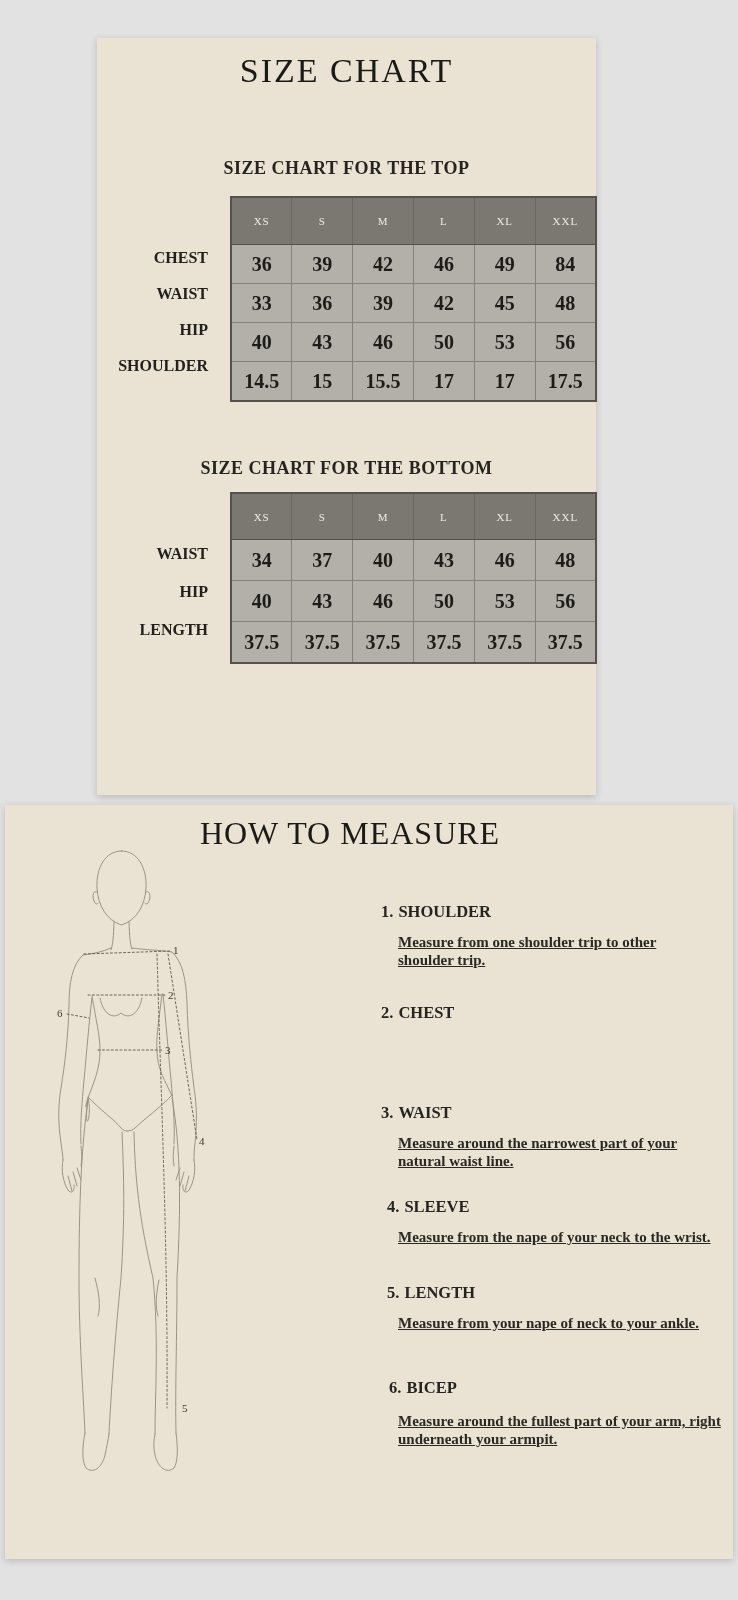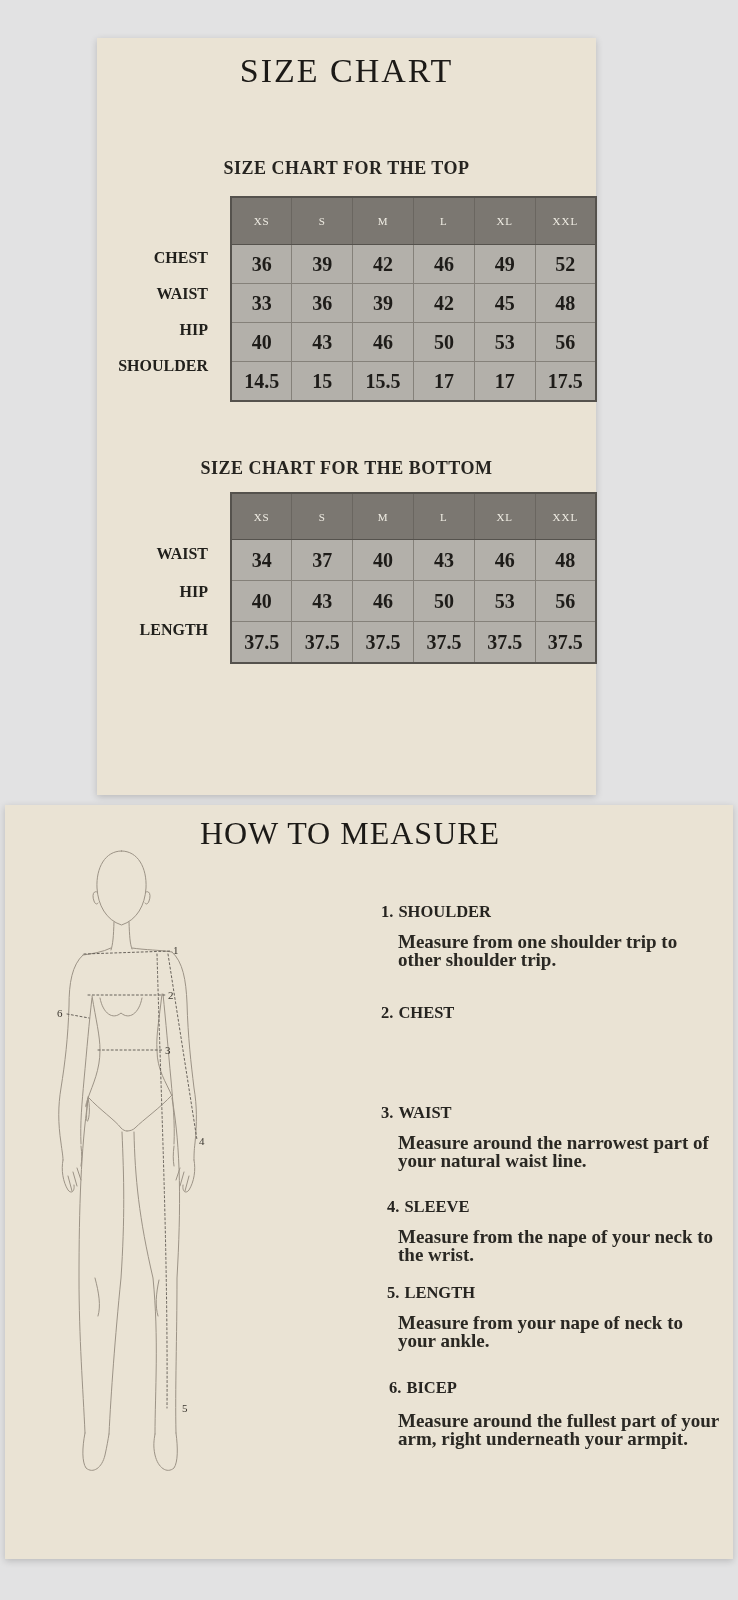--- a/index.html
+++ b/index.html
@@ -64,21 +64,21 @@
     position:absolute;left:0;top:10px;width:690px;margin:0;text-align:center;
     font-size:32px;font-weight:normal;letter-spacing:1px;color:#1c1a17;
   }
   .croquis{position:absolute;left:50px;top:43px;}
 
   .measure-item{position:absolute;width:334px;}
   .measure-heading{font-size:16.5px;font-weight:bold;color:#262420;}
   .measure-heading .term{margin-left:5px;}
   .measure-desc{
     margin-top:11px;margin-left:17px;
-    font-size:19px;font-weight:bold;line-height:18px;color:#2a2823;
+    font-size:15px;font-weight:bold;line-height:18px;color:#2a2823;text-decoration:underline;
   }
   .mi1{left:376px;top:97px;}
   .mi2{left:376px;top:198px;}
   .mi3{left:376px;top:298px;}
   .mi4{left:382px;top:392px;}
   .mi4 .measure-desc{margin-left:11px;}
   .mi5{left:382px;top:478px;}
   .mi5 .measure-desc{margin-left:11px;}
   .mi6{left:384px;top:573px;}
   .mi6 .measure-desc{margin-top:14px;margin-left:9px;}
@@ -108,21 +108,21 @@
           <th>XXL</th>
         </tr>
       </thead>
       <tbody>
         <tr>
           <td>36</td>
           <td>39</td>
           <td>42</td>
           <td>46</td>
           <td>49</td>
-          <td>52</td>
+          <td>84</td>
         </tr>
         <tr>
           <td>33</td>
           <td>36</td>
           <td>39</td>
           <td>42</td>
           <td>45</td>
           <td>48</td>
         </tr>
         <tr>

